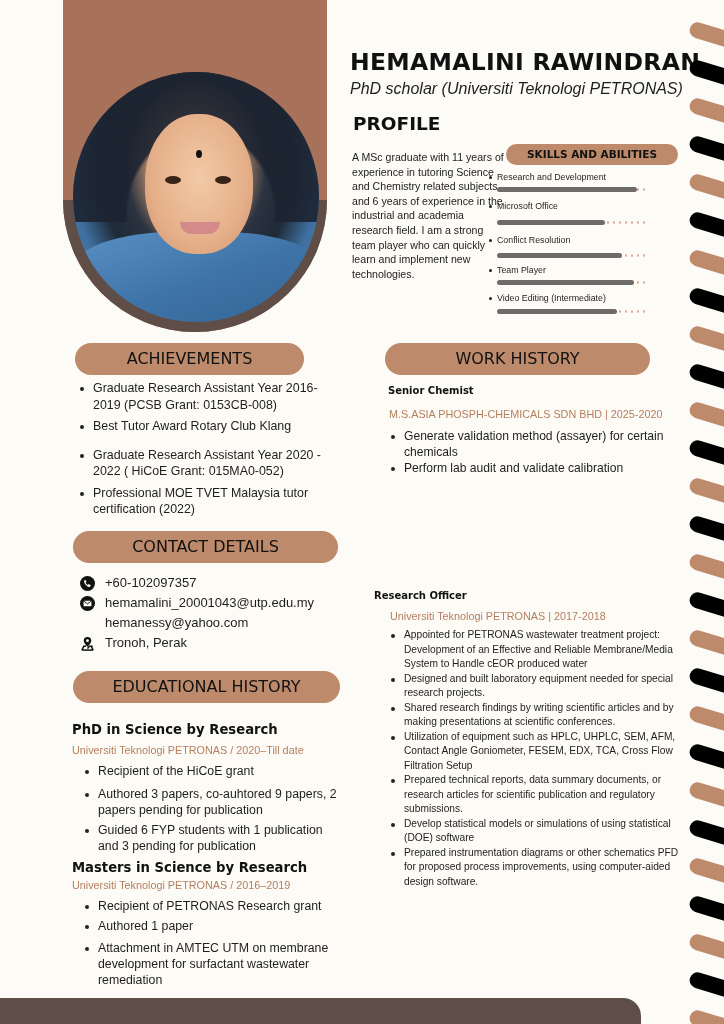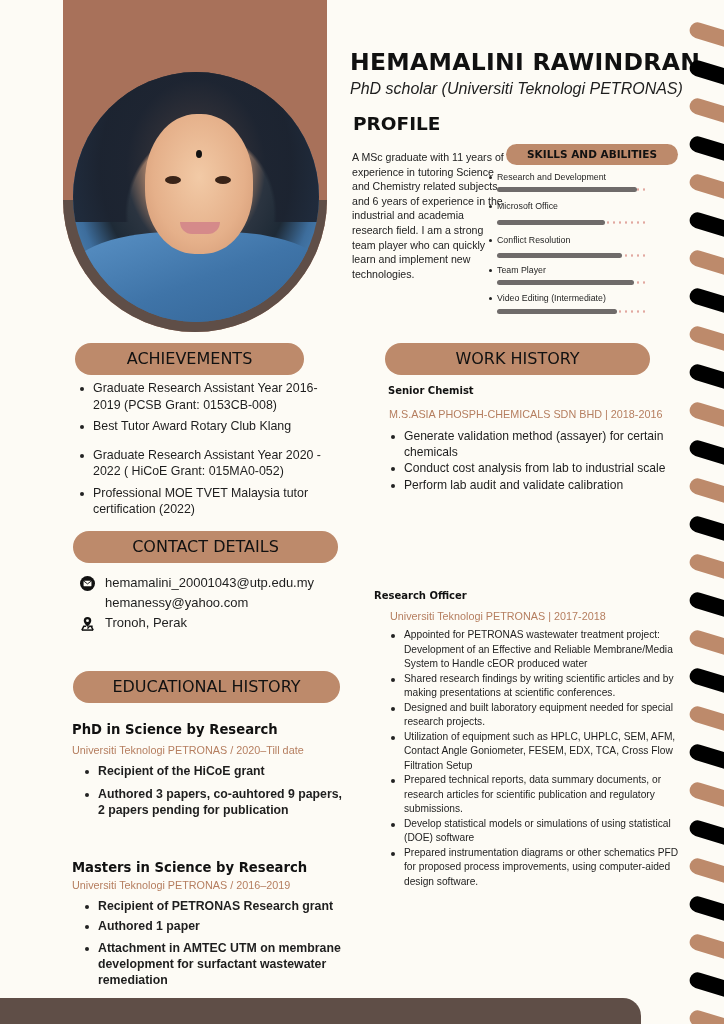--- a/index.html
+++ b/index.html
@@ -110,21 +110,21 @@
   .ach li::before { top: 7px; }
 
   
   .contact { position: absolute; left: 78px; top: 573px; font-size: 13px; }
   .contact-row { position: relative; height: 20px; line-height: 20px; padding-left: 27px; color: #1e1e1e; }
   .contact-row .ci { position: absolute; left: 2px; top: 3px; width: 15px; height: 15px; }
 
   
   .edu-title { position: absolute; left: 72px; font-family: "DejaVu Sans", sans-serif; font-weight: 700; font-size: 13.2px; color: #111; }
   .edu-meta { position: absolute; left: 72px; font-size: 10.8px; color: #b57e5f; }
-  .edu-list { left: 83px; width: 260px; font-size: 12.3px; line-height: 16px; font-weight: bold; }
+  .edu-list { left: 83px; width: 260px; font-size: 12.3px; line-height: 16px; }
   .edu-list li::before { top: 7px; }
 
   
   .job-title { position: absolute; left: 388px; font-family: "DejaVu Sans", sans-serif; font-weight: 700; font-size: 10px; color: #111; }
   .job-meta { position: absolute; left: 389px; font-size: 10.8px; color: #b57e5f; }
   .job1-list { left: 389px; top: 428px; width: 285px; font-size: 12.1px; line-height: 16.2px; }
   .job1-list li::before { top: 7px; }
   .job2-list { left: 389px; top: 628px; width: 300px; font-size: 10.2px; line-height: 14.5px; }
   .job2-list li { padding-left: 14px; }
   .job2-list li::before { top: 6px; width: 3.5px; height: 3.5px; }
@@ -197,20 +197,27 @@
 <div class="pill" style="left:75px; top:343px; width:229px;">ACHIEVEMENTS</div>
 <ul class="bullets ach">
   <li>Graduate Research Assistant Year 2016-2019 (PCSB Grant: 0153CB-008)</li>
   <li>Best Tutor Award Rotary Club Klang</li>
   <li>Graduate Research Assistant Year 2020 - 2022 ( HiCoE Grant: 015MA0-052)</li>
   <li>Professional MOE TVET Malaysia tutor certification (2022)</li>
 </ul>
 
 <div class="pill" style="left:73px; top:531px; width:265px;">CONTACT DETAILS</div>
 <div class="contact">
+  <div class="contact-row">
+    <svg class="ci" viewBox="0 0 16 16">
+      <circle cx="8" cy="8" r="8" fill="#111"></circle>
+      <path d="M5 4.2c.5-.3 1 0 1.2.5l.5 1.2c.1.4 0 .7-.3.9l-.5.4c.5 1.1 1.3 1.9 2.4 2.4l.4-.5c.2-.3.6-.4.9-.3l1.2.5c.5.2.8.7.5 1.2l-.4.6c-.4.5-1 .7-1.6.5C7.2 10.9 5.1 8.8 4.4 6.3c-.2-.6 0-1.2.5-1.6z" fill="#fdfbf5"></path>
+    </svg>
+    <span>+60-102097357</span>
+  </div>
   <div class="contact-row">
     <svg class="ci" viewBox="0 0 16 16">
       <circle cx="8" cy="8" r="8" fill="#111"></circle>
       <rect x="3.8" y="5" width="8.4" height="6" rx="1" fill="#fdfbf5"></rect>
       <path d="M4 5.4l4 3 4-3" stroke="#111" stroke-width="1" fill="none"></path>
     </svg>
     <span>hemamalini_20001043@utp.edu.my</span>
   </div>
   <div class="contact-row">
     <span>hemanessy@yahoo.com</span>
@@ -226,46 +233,46 @@
   </div>
 </div>
 
 <div class="pill" style="left:73px; top:671px; width:267px;">EDUCATIONAL HISTORY</div>
 
 <div class="edu-title" style="top:722px">PhD in Science by Research</div>
 <div class="edu-meta" style="top:744px">Universiti Teknologi PETRONAS / 2020–Till date</div>
 <ul class="bullets edu-list" style="top:763px">
   <li style="margin-bottom:7px">Recipient of the HiCoE grant</li>
   <li style="margin-bottom:4px">Authored 3 papers, co-auhtored 9 papers, 2 papers pending for publication</li>
+  <li>Guided 6 FYP students with 1 publication and 3 pending for publication</li>
 </ul>
 
 <div class="edu-title" style="top:860px">Masters in Science by Research</div>
 <div class="edu-meta" style="top:879px">Universiti Teknologi PETRONAS / 2016–2019</div>
 <ul class="bullets edu-list" style="top:898px">
   <li style="margin-bottom:4px">Recipient of PETRONAS Research grant</li>
   <li style="margin-bottom:6px">Authored 1 paper</li>
   <li>Attachment in AMTEC UTM on membrane development for surfactant wastewater remediation</li>
 </ul>
 
 <div class="pill" style="left:385px; top:343px; width:265px;">WORK HISTORY</div>
 
 <div class="job-title" style="top:385px">Senior Chemist</div>
-<div class="job-meta" style="top:408px">M.S.ASIA PHOSPH-CHEMICALS SDN BHD | 2018-2016</div>
+<div class="job-meta" style="top:408px">M.S.ASIA PHOSPH-CHEMICALS SDN BHD | 2025-2020</div>
 <ul class="bullets job1-list">
   <li>Generate validation method (assayer) for certain chemicals</li>
-  <li>Conduct cost analysis from lab to industrial scale</li>
   <li>Perform lab audit and validate calibration</li>
 </ul>
 
 <div class="job-title" style="top:590px; left:374px;">Research Officer</div>
 <div class="job-meta" style="top:610px; left:390px;">Universiti Teknologi PETRONAS | 2017-2018</div>
 <ul class="bullets job2-list">
   <li>Appointed for PETRONAS wastewater treatment project: Development of an Effective and Reliable Membrane/Media System to Handle cEOR produced water</li>
+  <li>Designed and built laboratory equipment needed for special research projects.</li>
   <li>Shared research findings by writing scientific articles and by making presentations at scientific conferences.</li>
-  <li>Designed and built laboratory equipment needed for special research projects.</li>
   <li>Utilization of equipment such as HPLC, UHPLC, SEM, AFM, Contact Angle Goniometer, FESEM, EDX, TCA, Cross Flow Filtration Setup</li>
   <li>Prepared technical reports, data summary documents, or research articles for scientific publication and regulatory submissions.</li>
   <li>Develop statistical models or simulations of using statistical (DOE) software</li>
   <li>Prepared instrumentation diagrams or other schematics PFD for proposed process improvements, using computer-aided design software.</li>
 </ul>
 
 <div>
   <div class="stripe" style="left:690px; top:20px; background:#bd8a6b"></div>
   <div class="stripe" style="left:690px; top:58px; background:#000"></div>
   <div class="stripe" style="left:690px; top:96px; background:#bd8a6b"></div>

